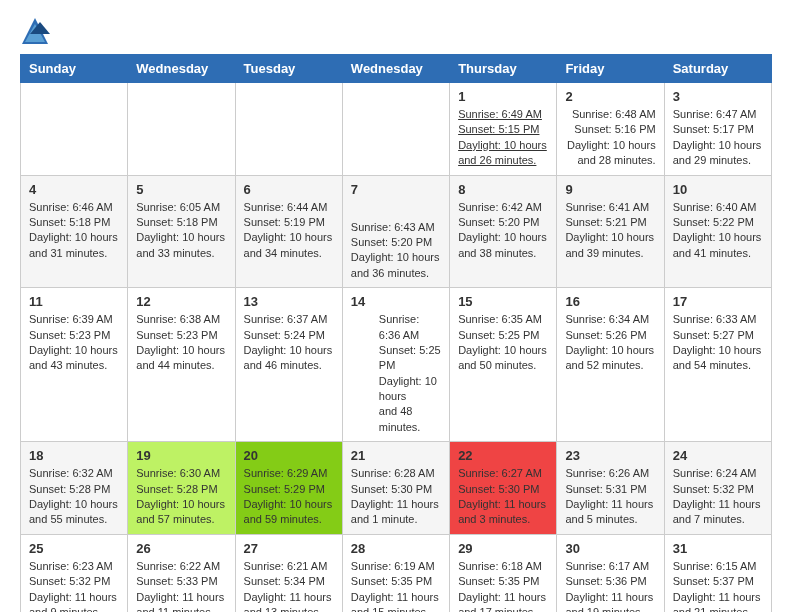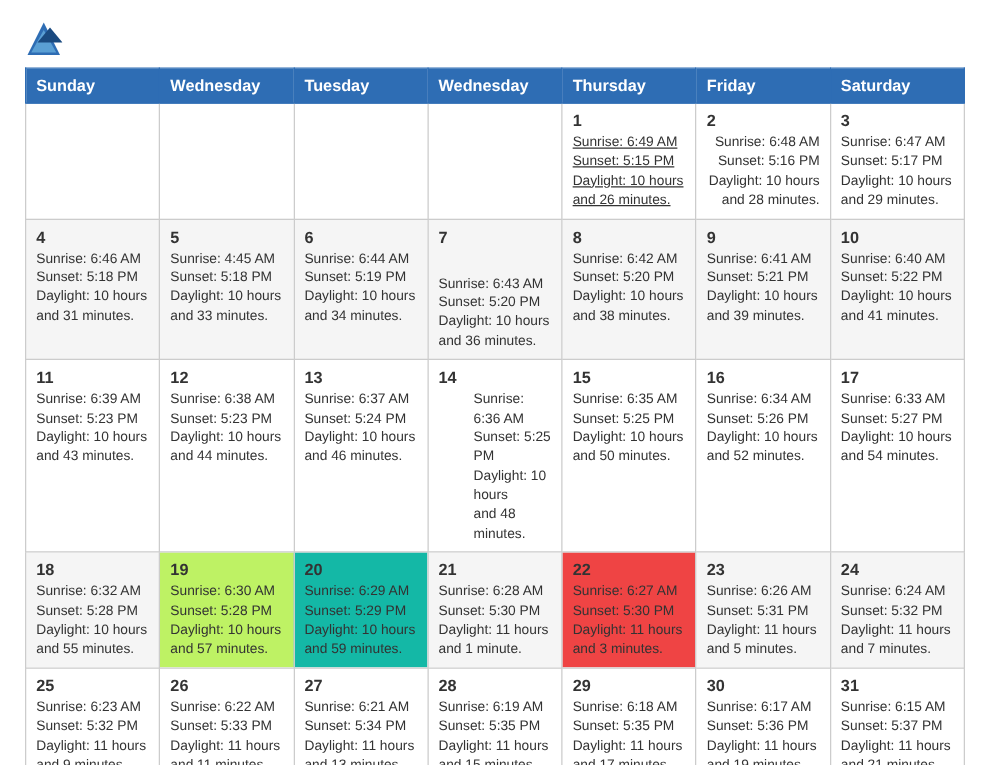--- a/index.html
+++ b/index.html
@@ -151,21 +151,21 @@
       <tr>
         <td style="background: rgb(245, 245, 245);">
           <div class="day-number">4</div>
           <div class="day-info" style="white-space: pre-line;">Sunrise: 6:46 AM
 Sunset: 5:18 PM
 Daylight: 10 hours
 and 31 minutes.</div>
         </td>
         <td style="background: rgb(245, 245, 245);">
           <div class="day-number">5</div>
-          <div class="day-info" style="white-space: pre-line;">Sunrise: 4:45 AM
+          <div class="day-info" style="white-space: pre-line;">Sunrise: 6:05 AM
 Sunset: 5:18 PM
 Daylight: 10 hours
 and 33 minutes.</div>
         </td>
         <td style="background: rgb(245, 245, 245);">
           <div class="day-number">6</div>
           <div class="day-info" style="white-space: pre-line;">Sunrise: 6:44 AM
 Sunset: 5:19 PM
 Daylight: 10 hours
 and 34 minutes.</div>
@@ -258,21 +258,21 @@
 Daylight: 10 hours
 and 55 minutes.</div>
         </td>
         <td style="background: #bef264;">
           <div class="day-number">19</div>
           <div class="day-info" style="white-space: pre-line;">Sunrise: 6:30 AM
 Sunset: 5:28 PM
 Daylight: 10 hours
 and 57 minutes.</div>
         </td>
-        <td style="background: #14b8a6;">
+        <td style="background: #84cc16;">
           <div class="day-number">20</div>
           <div class="day-info" style="white-space: pre-line;">Sunrise: 6:29 AM
 Sunset: 5:29 PM
 Daylight: 10 hours
 and 59 minutes.</div>
         </td>
         <td style="background: rgb(245, 245, 245);">
           <div class="day-number">21</div>
           <div class="day-info" style="white-space: pre-line;">Sunrise: 6:28 AM
 Sunset: 5:30 PM

